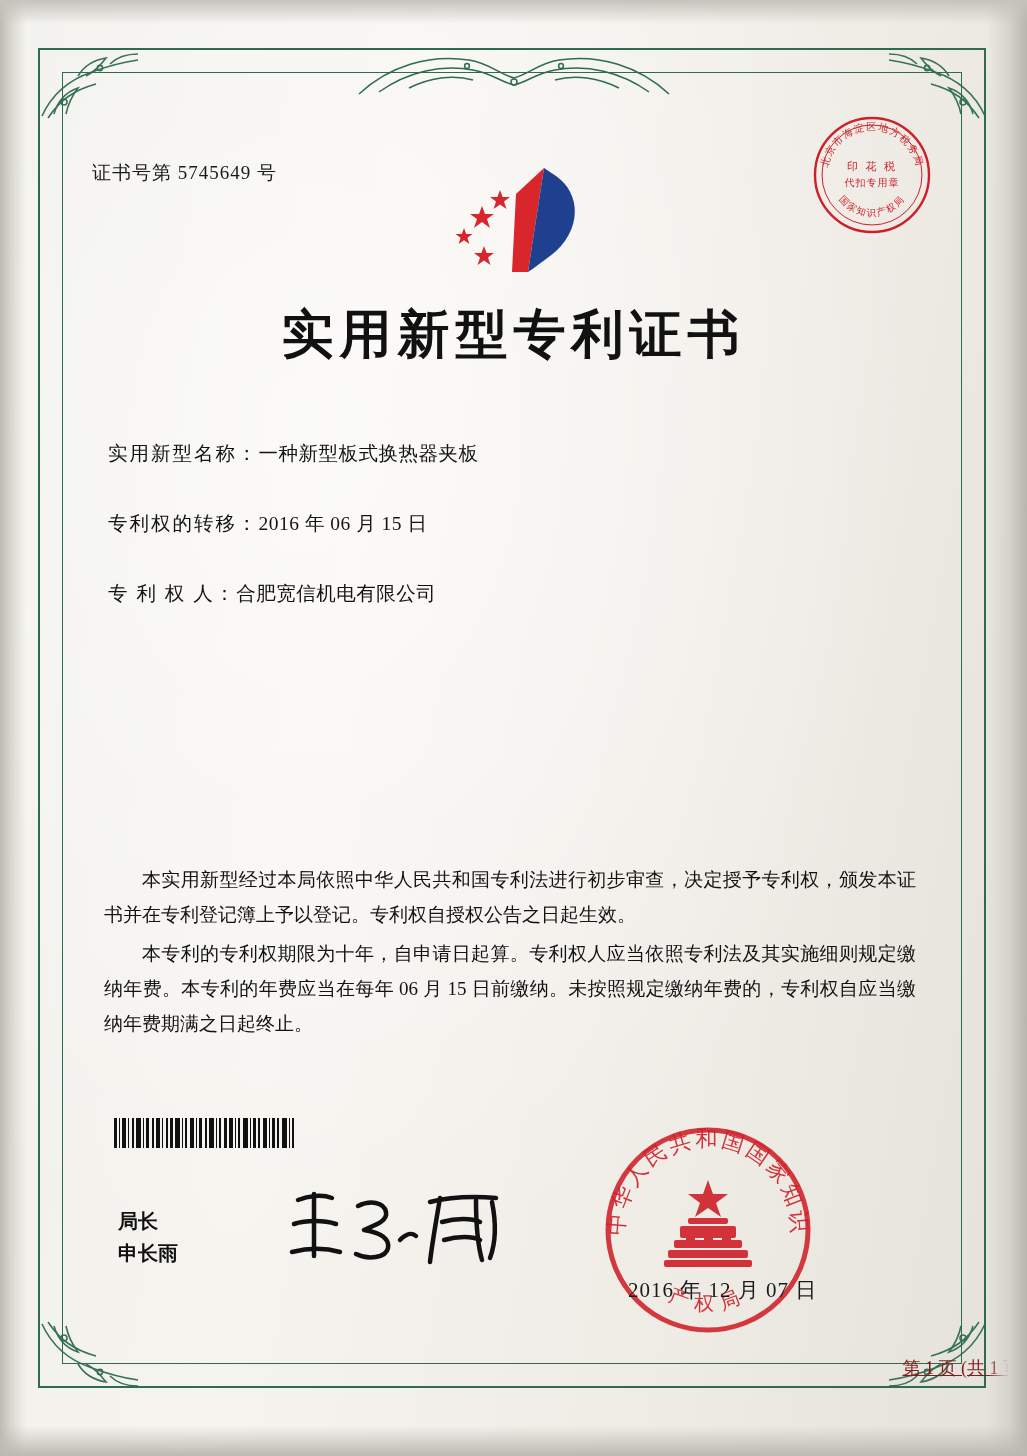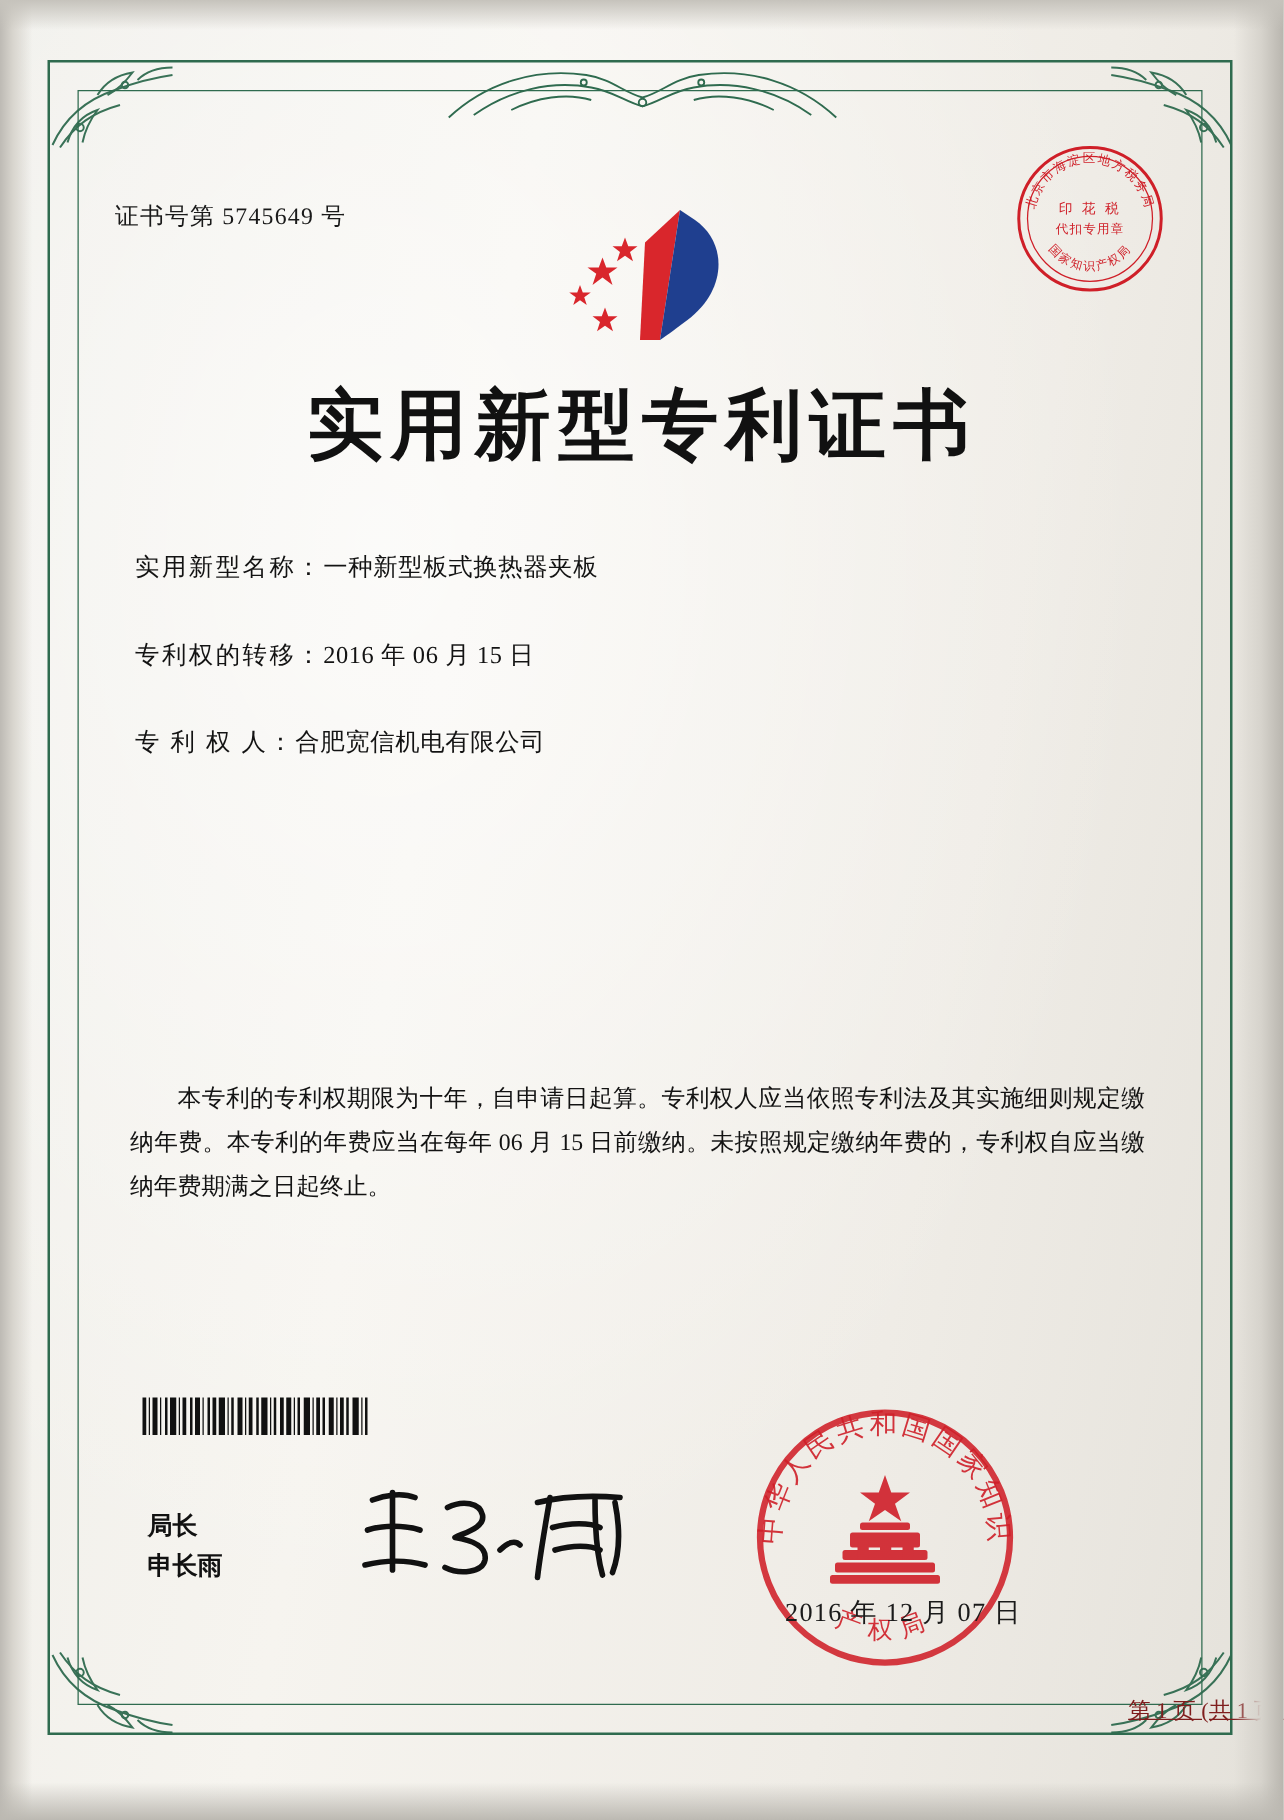--- a/index.html
+++ b/index.html
@@ -103,21 +103,21 @@
     transform: translateX(-50%);
     width: 180px; height: 120px;
   }
   .logo svg { width: 100%; height: 100%; display: block; }
 
   .title {
     position: absolute;
     left: 0; right: 0;
     top: 300px;
     text-align: center;
-    font-size: 61px;
+    font-size: 52px;
     font-weight: bold;
     letter-spacing: 6px;
     color: #111;
     font-family: "DejaVu Serif", "Liberation Serif", serif;
   }
 
   .fields {
     position: absolute;
     left: 108px;
     top: 440px;
@@ -318,20 +318,21 @@
     </div>
     <div class="field">
       <span class="lbl">专利权的转移：</span><span class="val">2016 年 06 月 15 日</span>
     </div>
     <div class="field">
       <span class="lbl">专 利 权 人：</span><span class="val">合肥宽信机电有限公司</span>
     </div>
   </div>
 
   <div class="body-text">
+    <p>本实用新型经过本局依照中华人民共和国专利法进行初步审查，决定授予专利权，颁发本证书并在专利登记簿上予以登记。专利权自授权公告之日起生效。</p>
     <p>本专利的专利权期限为十年，自申请日起算。专利权人应当依照专利法及其实施细则规定缴纳年费。本专利的年费应当在每年 06 月 15 日前缴纳。未按照规定缴纳年费的，专利权自应当缴纳年费期满之日起终止。</p>
   </div>
 
   <div class="barcode">
     <i style="width:3px"></i>
       <i style="width:2px;background:transparent"></i>
     <i style="width:1px"></i>
       <i style="width:2px;background:transparent"></i>
     <i style="width:4px"></i>
       <i style="width:2px;background:transparent"></i>

